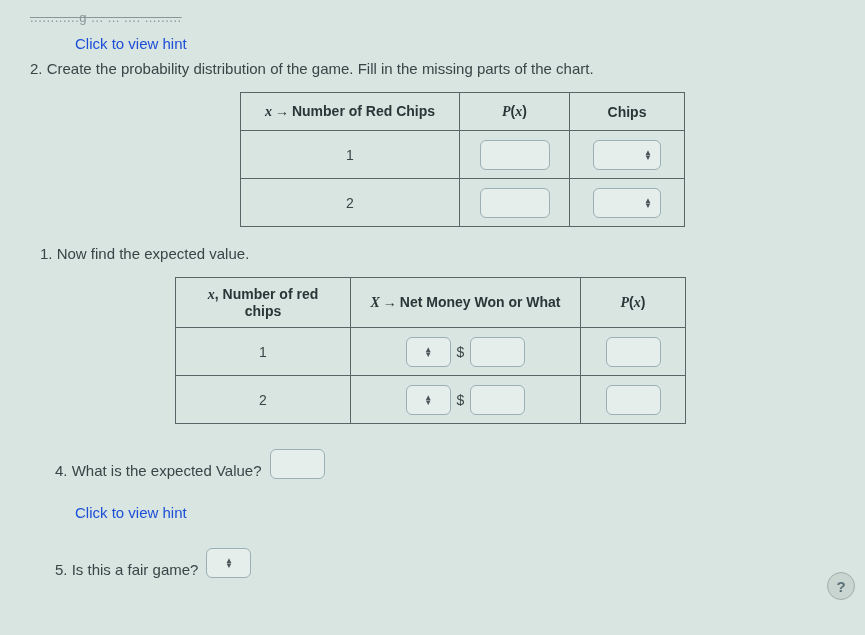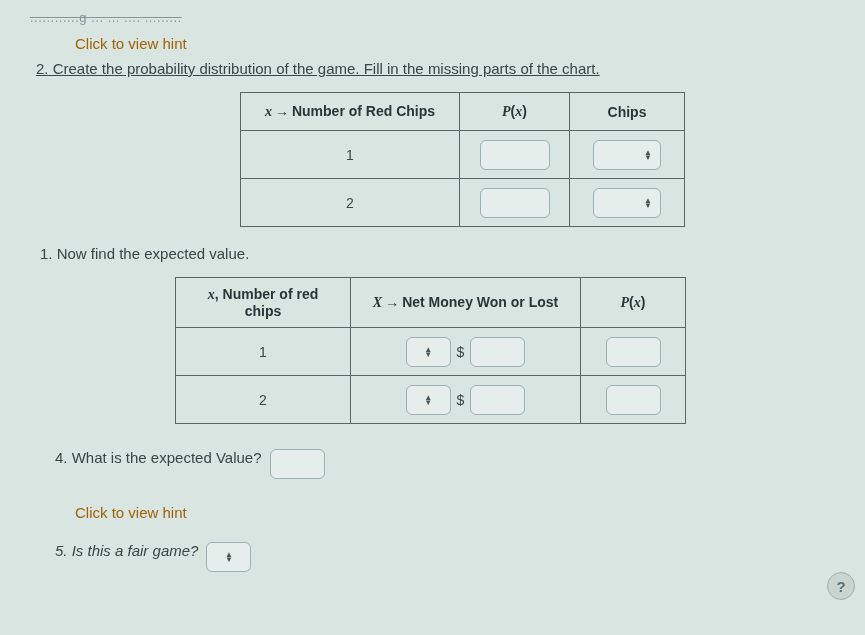--- a/index.html
+++ b/index.html
@@ -18,40 +18,40 @@
       overflow: hidden;
     }
     .truncated-line {
       font-size: 13px;
       color: #8a9598;
       margin-left: 10px;
       letter-spacing: 0.5px;
       text-decoration: line-through;
     }
     .hint-link {
-      color: #a16207;
+      color: #1d4ed8;
       font-size: 15px;
       margin-left: 55px;
       margin-top: 10px;
       margin-bottom: 8px;
       cursor: pointer;
       display: inline-block;
     }
     .question {
       font-size: 15px;
       color: #3a4548;
       margin-bottom: 15px;
     }
-    .q2 { margin-left: 16px; text-decoration: underline; }
+    .q2 { margin-left: 10px; }
     .q3 { margin-left: 20px; margin-top: 18px; margin-bottom: 15px; }
     .q4 { margin-left: 35px; margin-top: 25px; }
-    .q5 { margin-left: 35px; margin-top: 13px; font-style: italic; }
+    .q5 { margin-left: 35px; margin-top: 19px; }
     .inline-q {
       display: flex;
-      align-items: flex-start;
+      align-items: flex-end;
       gap: 8px;
     }
     table {
       border-collapse: collapse;
       margin: 0 auto;
     }
     table.t1 { margin-left: 220px; }
     table.t2 { margin-left: 155px; border-radius: 16px; }
     th, td {
       border: 1px solid #5a6568;
@@ -189,21 +189,21 @@
 
 <div class="question q3">1. Now find the expected value.</div>
 
 <table class="t2">
   <tbody>
       <tr>
     <th class="col-x2">
       <span class="math-var">x</span>, <span>Number of red chips</span>
     </th>
     <th class="col-net">
-      <span class="math-var">X</span><span class="arrow">→</span><span>Net Money Won or Lost</span>
+      <span class="math-var">X</span><span class="arrow">→</span><span>Net Money Won or What</span>
     </th>
     <th class="col-px2">
       <span class="math-var">P</span>(<span class="math-var">x</span>)
     </th>
   </tr>
   <tr>
     <td>1</td>
     <td>
       <div class="money-cell">
         <div class="select-box narrow">

